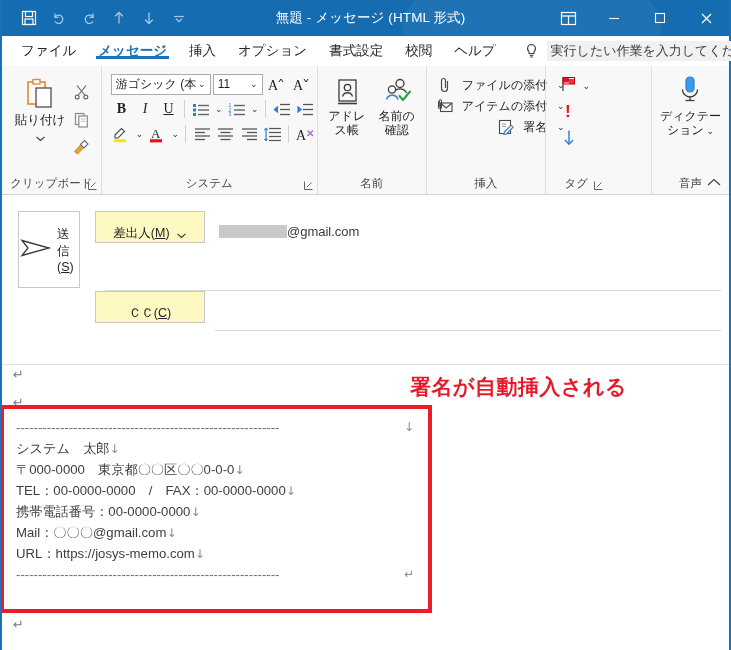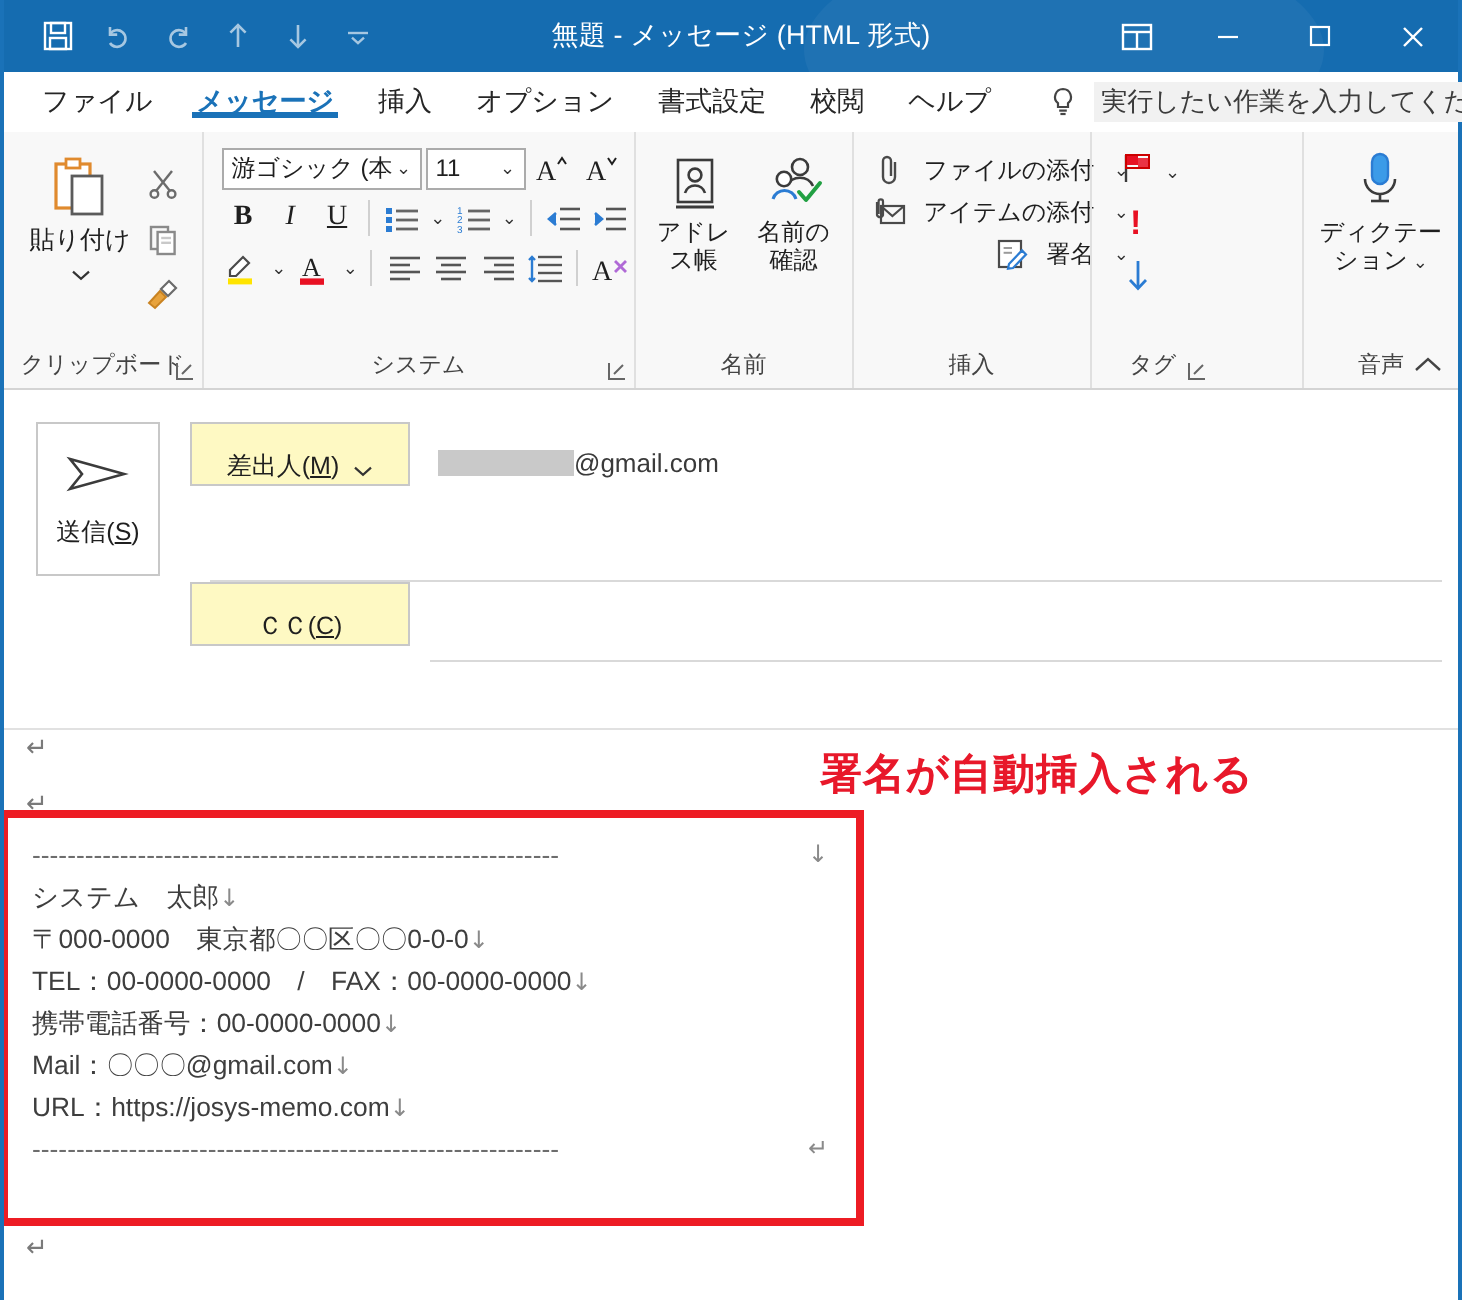--- a/index.html
+++ b/index.html
@@ -210,21 +210,21 @@
     height: 170px;
     box-sizing: border-box;
     position: relative;
   }
   .send-btn {
     position: absolute;
     left: 16px; top: 16px;
     width: 60px; height: 75px;
     border: 1px solid #C8C8C8;
     background: #fff;
-    display: flex; flex-direction: column;
+    display: flex; flex-direction: row;
     align-items: center; justify-content: center;
     gap: 4px;
   }
   .send-label { font-size: 12.5px; color:#1f1f1f;}
   .fields { position:absolute; left: 93px; top: 16px; right: 8px; }
   .field-row { display:flex; align-items: stretch; height: 40px; }
   .field-btn {
     width: 110px;
     border: 1px solid #C8C8C8;
     background: #fef9c3;

